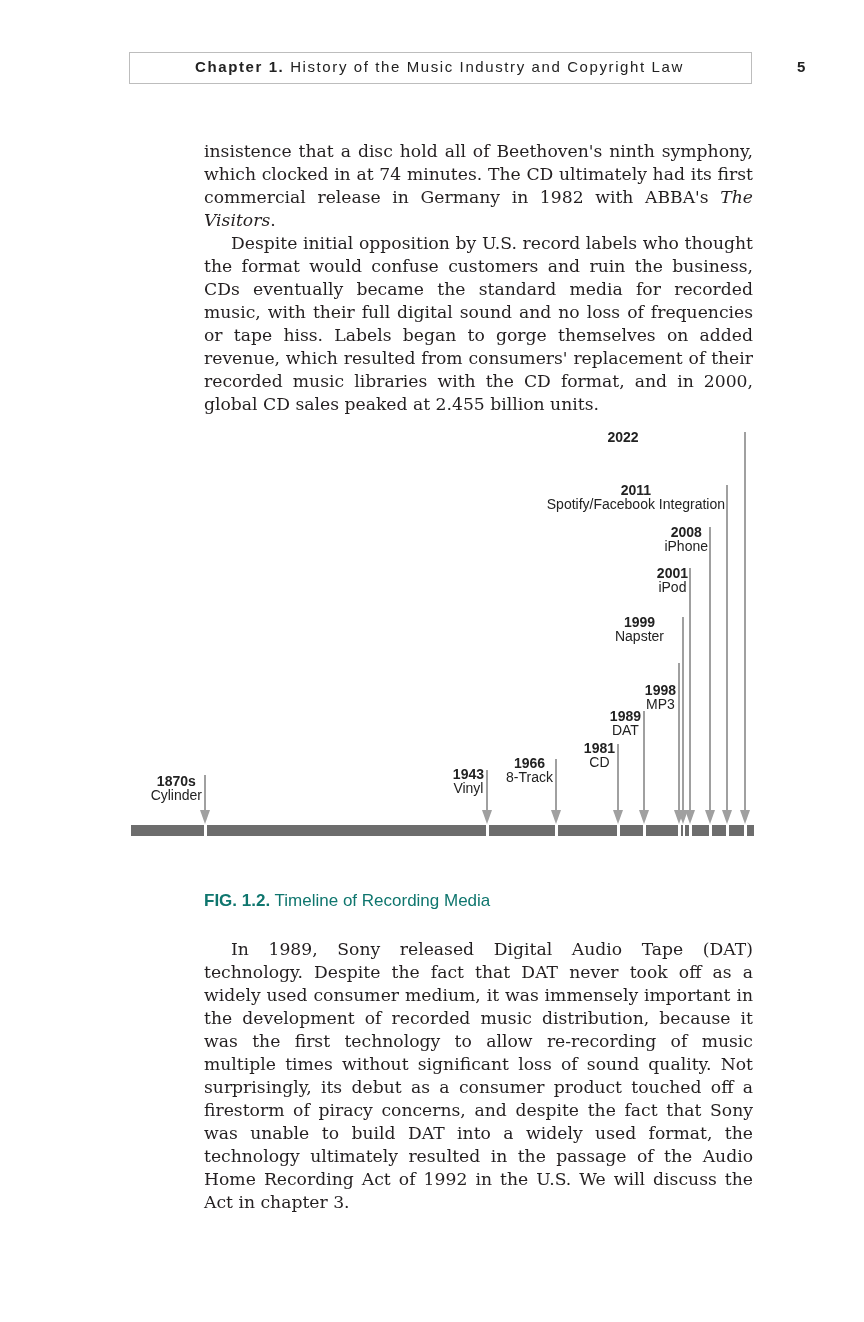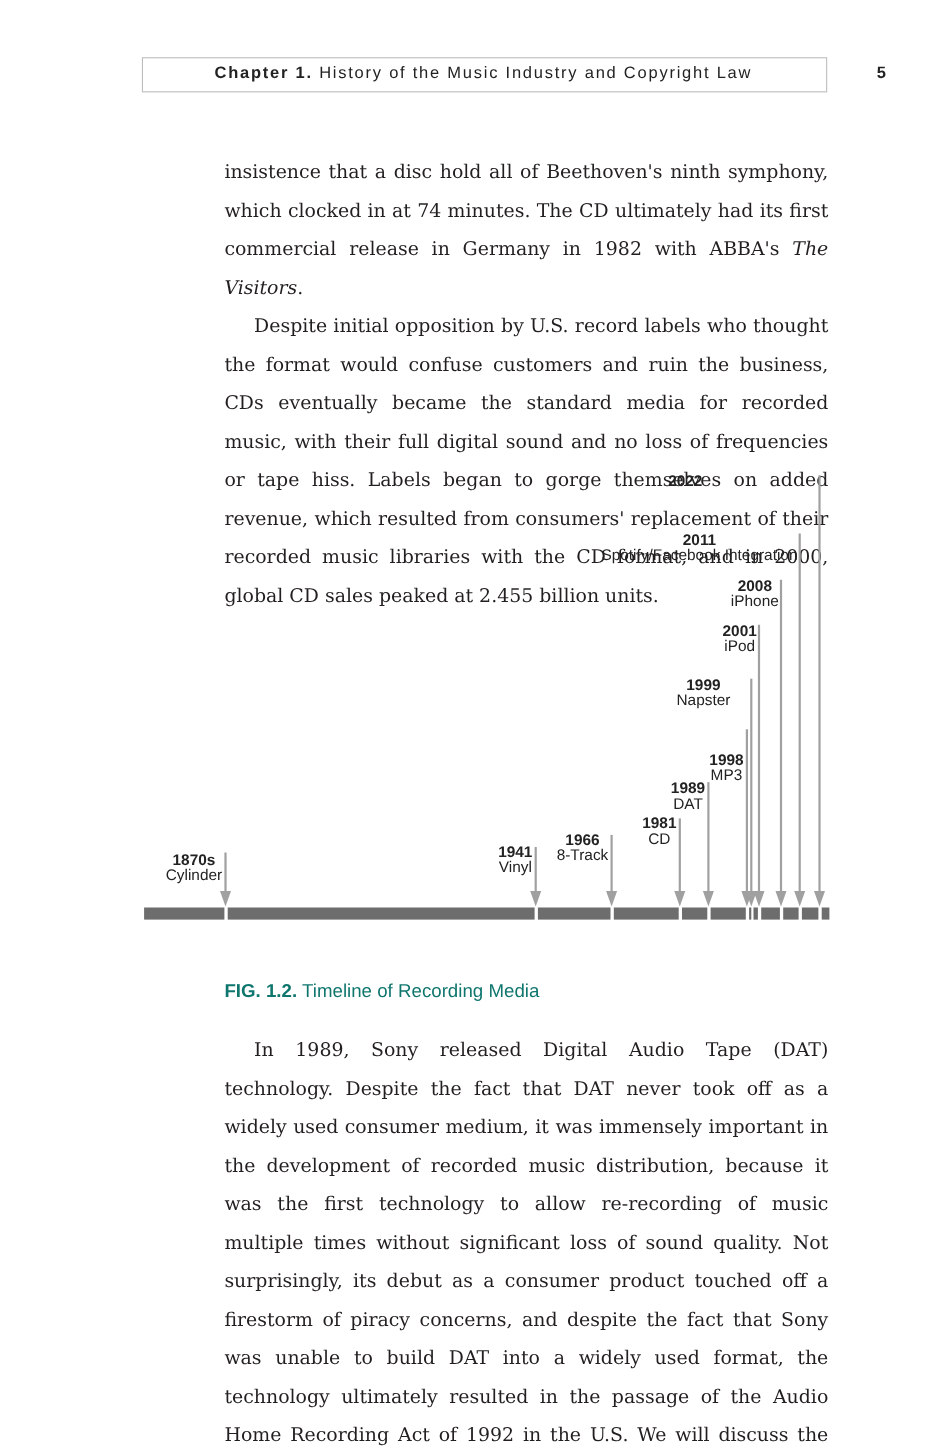--- a/index.html
+++ b/index.html
@@ -1,21 +1,21 @@
 <!DOCTYPE html>
 <html><head>
 <meta charset="utf-8">
 <style>
   html,body{margin:0;padding:0;background:#fff;}
   body{width:864px;height:1322px;position:relative;overflow:hidden;color:#231f20;}
   .header-box{position:absolute;left:129px;top:52px;width:623px;height:32px;border:1px solid #bdbdbd;box-sizing:border-box;}
   .header-text{position:absolute;left:147px;top:58px;font-family:"Liberation Sans",sans-serif;font-size:15px;letter-spacing:1.6px;color:#222;line-height:18px;}
   .header-text b{font-weight:bold;margin-left:48px;}
   .page-number{position:absolute;left:797px;top:58px;font-family:"Liberation Sans",sans-serif;font-size:15px;font-weight:bold;color:#222;line-height:18px;}
-  .body-text{position:absolute;left:204px;width:549px;font-family:"DejaVu Serif",serif;font-size:17.2px;line-height:35px;text-align:justify;color:#231f20;}
+  .body-text{position:absolute;left:204px;width:549px;font-family:"DejaVu Serif",serif;font-size:17.2px;line-height:23px;text-align:justify;color:#231f20;}
   .body-text p{margin:0;}
   .indent{text-indent:27px;}
   .para1{top:140px;}
   .para3{top:938px;}
   .figure{position:absolute;left:0;top:0;width:864px;height:900px;pointer-events:none;}
   .tl-label{position:absolute;font-family:"Liberation Sans",sans-serif;font-size:14px;line-height:14px;text-align:center;color:#222;}
   .tl-label .yr{font-weight:bold;display:block;}
   .tl-label .ev{display:block;}
   .caption{position:absolute;left:204px;top:891px;font-family:"Liberation Sans",sans-serif;font-size:17px;color:#0f766e;}
   .caption b{font-weight:bold;}
@@ -73,21 +73,21 @@
     <line x1="745" y1="432" x2="745" y2="812"></line>
       <polygon points="740,810 750,810 745,824" stroke="none"></polygon>
   </g>
 </svg>
 
 <div class="tl-label" style="right:662px;top:774px;">
     <span class="yr">1870s</span>
     <span class="ev">Cylinder</span>
   </div>
 <div class="tl-label" style="right:380px;top:767px;">
-    <span class="yr">1941</span>
+    <span class="yr">1943</span>
     <span class="ev">Vinyl</span>
   </div>
 <div class="tl-label" style="right:311px;top:756px;">
     <span class="yr">1966</span>
     <span class="ev">8-Track</span>
   </div>
 <div class="tl-label" style="right:249px;top:741px;">
     <span class="yr">1981</span>
     <span class="ev">CD</span>
   </div>

